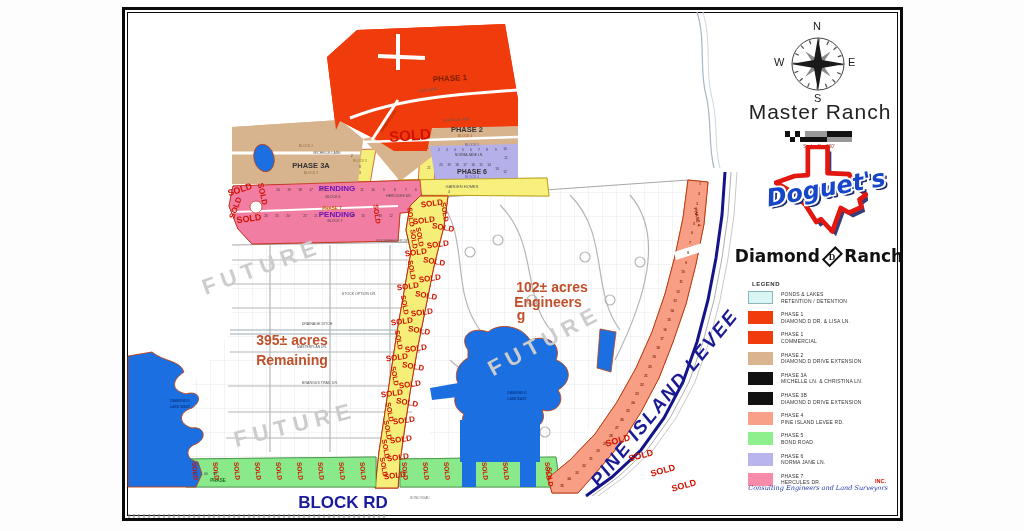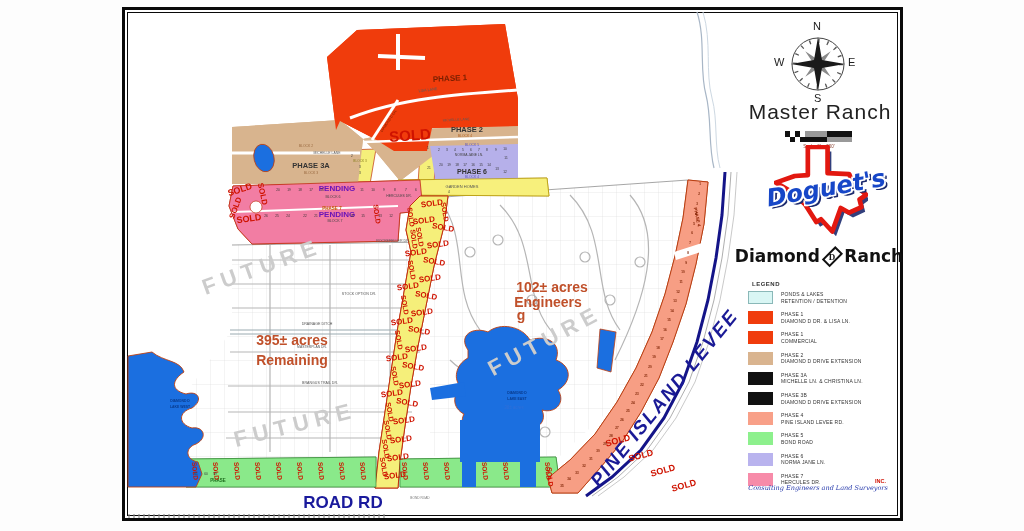--- a/index.html
+++ b/index.html
@@ -198,21 +198,21 @@
     <span class="ml" style="left: 262px; top: 267px; font-size: 22px; color: rgb(204, 204, 204); font-weight: 600; letter-spacing: 6px; transform: translate(-50%, -50%) rotate(-20deg) scale(1);">FUTURE</span>
     <span class="ml" style="left: 295px; top: 425px; font-size: 22px; color: rgb(204, 204, 204); font-weight: 600; letter-spacing: 6px; transform: translate(-50%, -50%) rotate(-14deg) scale(1);">FUTURE</span>
     <span class="ml" style="left: 545px; top: 341px; font-size: 22px; color: rgb(204, 204, 204); font-weight: 600; letter-spacing: 6px; transform: translate(-50%, -50%) rotate(-28deg) scale(1);">FUTURE</span>
     <span class="ml" style="left: 180px; top: 401px; font-size: 6.8px; color: rgb(8, 58, 140); font-weight: 700; transform: translate(-50%, -50%) rotate(0deg) scale(0.5);">DIAMOND D</span>
     <span class="ml" style="left: 180px; top: 407px; font-size: 6.8px; color: rgb(8, 58, 140); font-weight: 700; transform: translate(-50%, -50%) rotate(0deg) scale(0.5);">LAKE WEST</span>
     <span class="ml" style="left: 517px; top: 393px; font-size: 6.8px; color: rgb(8, 58, 140); font-weight: 700; transform: translate(-50%, -50%) rotate(0deg) scale(0.5);">DIAMOND D</span>
     <span class="ml" style="left: 517px; top: 399px; font-size: 6.8px; color: rgb(8, 58, 140); font-weight: 700; transform: translate(-50%, -50%) rotate(0deg) scale(0.5);">LAKE EAST</span>
     <span class="ml" style="left: 514px; top: 408px; font-size: 9px; color: rgb(47, 111, 216); font-weight: 400; font-style: italic; transform: translate(-50%, -50%) rotate(0deg) scale(0.5);">36± acres</span>
     <span class="ml" style="left: 697px; top: 217px; font-size: 9px; color: rgb(138, 32, 0); font-weight: 700; transform: translate(-50%, -50%) rotate(78deg) scale(0.5);">PHASE 4</span>
     <span class="ml" style="left: 664px; top: 398px; font-size: 19px; color: rgb(26, 26, 150); font-weight: 800; font-style: italic; letter-spacing: 2px; transform: translate(-50%, -50%) rotate(-51deg) scale(1);">PINE ISLAND LEVEE</span>
-    <span class="ml" style="left: 343px; top: 502px; font-size: 17px; color: rgb(26, 26, 156); font-weight: 800; transform: translate(-50%, -50%) rotate(0deg) scale(1);">ROAD RD</span>
+    <span class="ml" style="left: 343px; top: 502px; font-size: 17px; color: rgb(26, 26, 156); font-weight: 800; transform: translate(-50%, -50%) rotate(0deg) scale(1);">BLOCK RD</span>
     <span class="ml" style="left: 420px; top: 498px; font-size: 6.4px; color: rgb(119, 119, 119); font-weight: 400; transform: translate(-50%, -50%) rotate(0deg) scale(0.5);">BOND ROAD</span>
     <span class="ml" style="left: 218px; top: 481px; font-size: 9px; color: rgb(26, 106, 26); font-weight: 700; transform: translate(-50%, -50%) rotate(0deg) scale(0.5);">PHASE</span>
     <span class="ml" style="left: 410px; top: 135px; font-size: 15px; color: rgb(207, 19, 0); font-weight: 800; transform: translate(-50%, -50%) rotate(-4deg) scale(1);">SOLD</span>
     <span class="ml" style="left: 240px; top: 190px; font-size: 9px; color: rgb(207, 19, 0); font-weight: 800; transform: translate(-50%, -50%) rotate(-18deg) scale(1);">SOLD</span>
     <span class="ml" style="left: 262px; top: 194px; font-size: 8px; color: rgb(207, 19, 0); font-weight: 800; transform: translate(-50%, -50%) rotate(78deg) scale(1);">SOLD</span>
     <span class="ml" style="left: 236px; top: 208px; font-size: 8px; color: rgb(207, 19, 0); font-weight: 800; transform: translate(-50%, -50%) rotate(-70deg) scale(1);">SOLD</span>
     <span class="ml" style="left: 249px; top: 219px; font-size: 9px; color: rgb(207, 19, 0); font-weight: 800; transform: translate(-50%, -50%) rotate(-8deg) scale(1);">SOLD</span>
     <span class="ml" style="left: 377px; top: 214px; font-size: 7px; color: rgb(207, 19, 0); font-weight: 800; transform: translate(-50%, -50%) rotate(82deg) scale(1);">SOLD</span>
     <span class="ml" style="left: 411px; top: 217px; font-size: 7px; color: rgb(207, 19, 0); font-weight: 800; transform: translate(-50%, -50%) rotate(82deg) scale(1);">SOLD</span>
     <span class="ml" style="left: 414px; top: 239px; font-size: 7px; color: rgb(207, 19, 0); font-weight: 800; transform: translate(-50%, -50%) rotate(82deg) scale(1);">SOLD</span>

